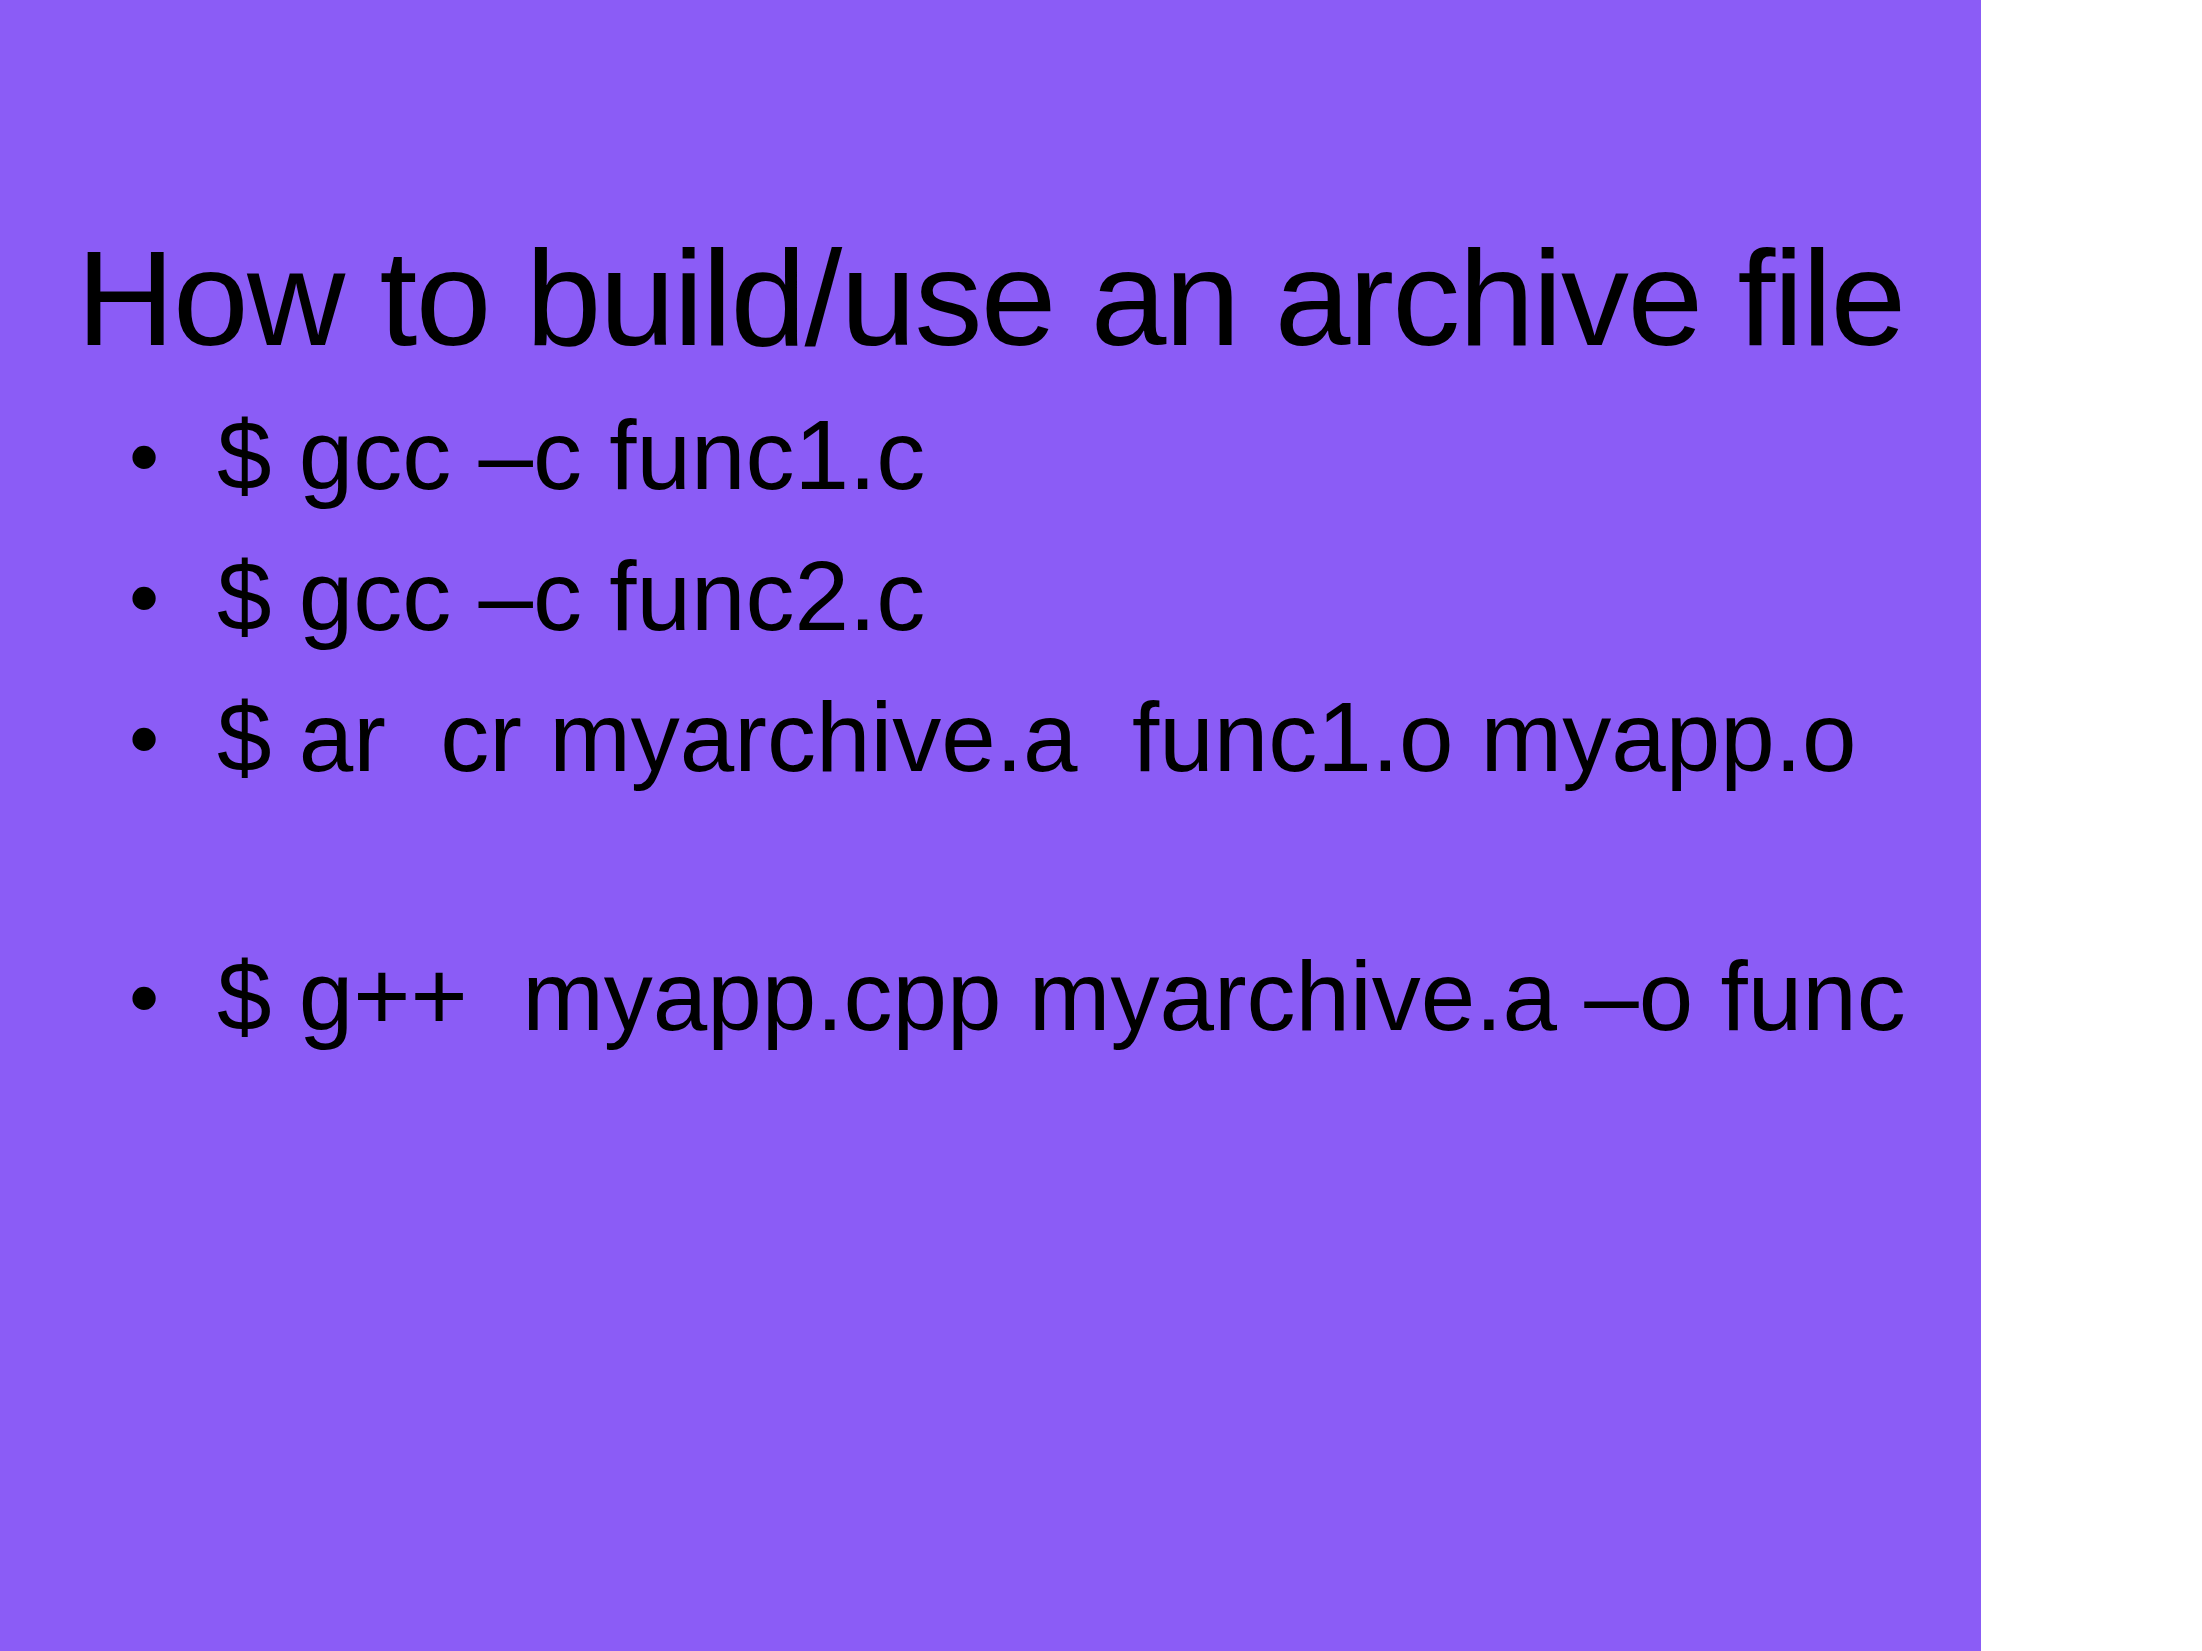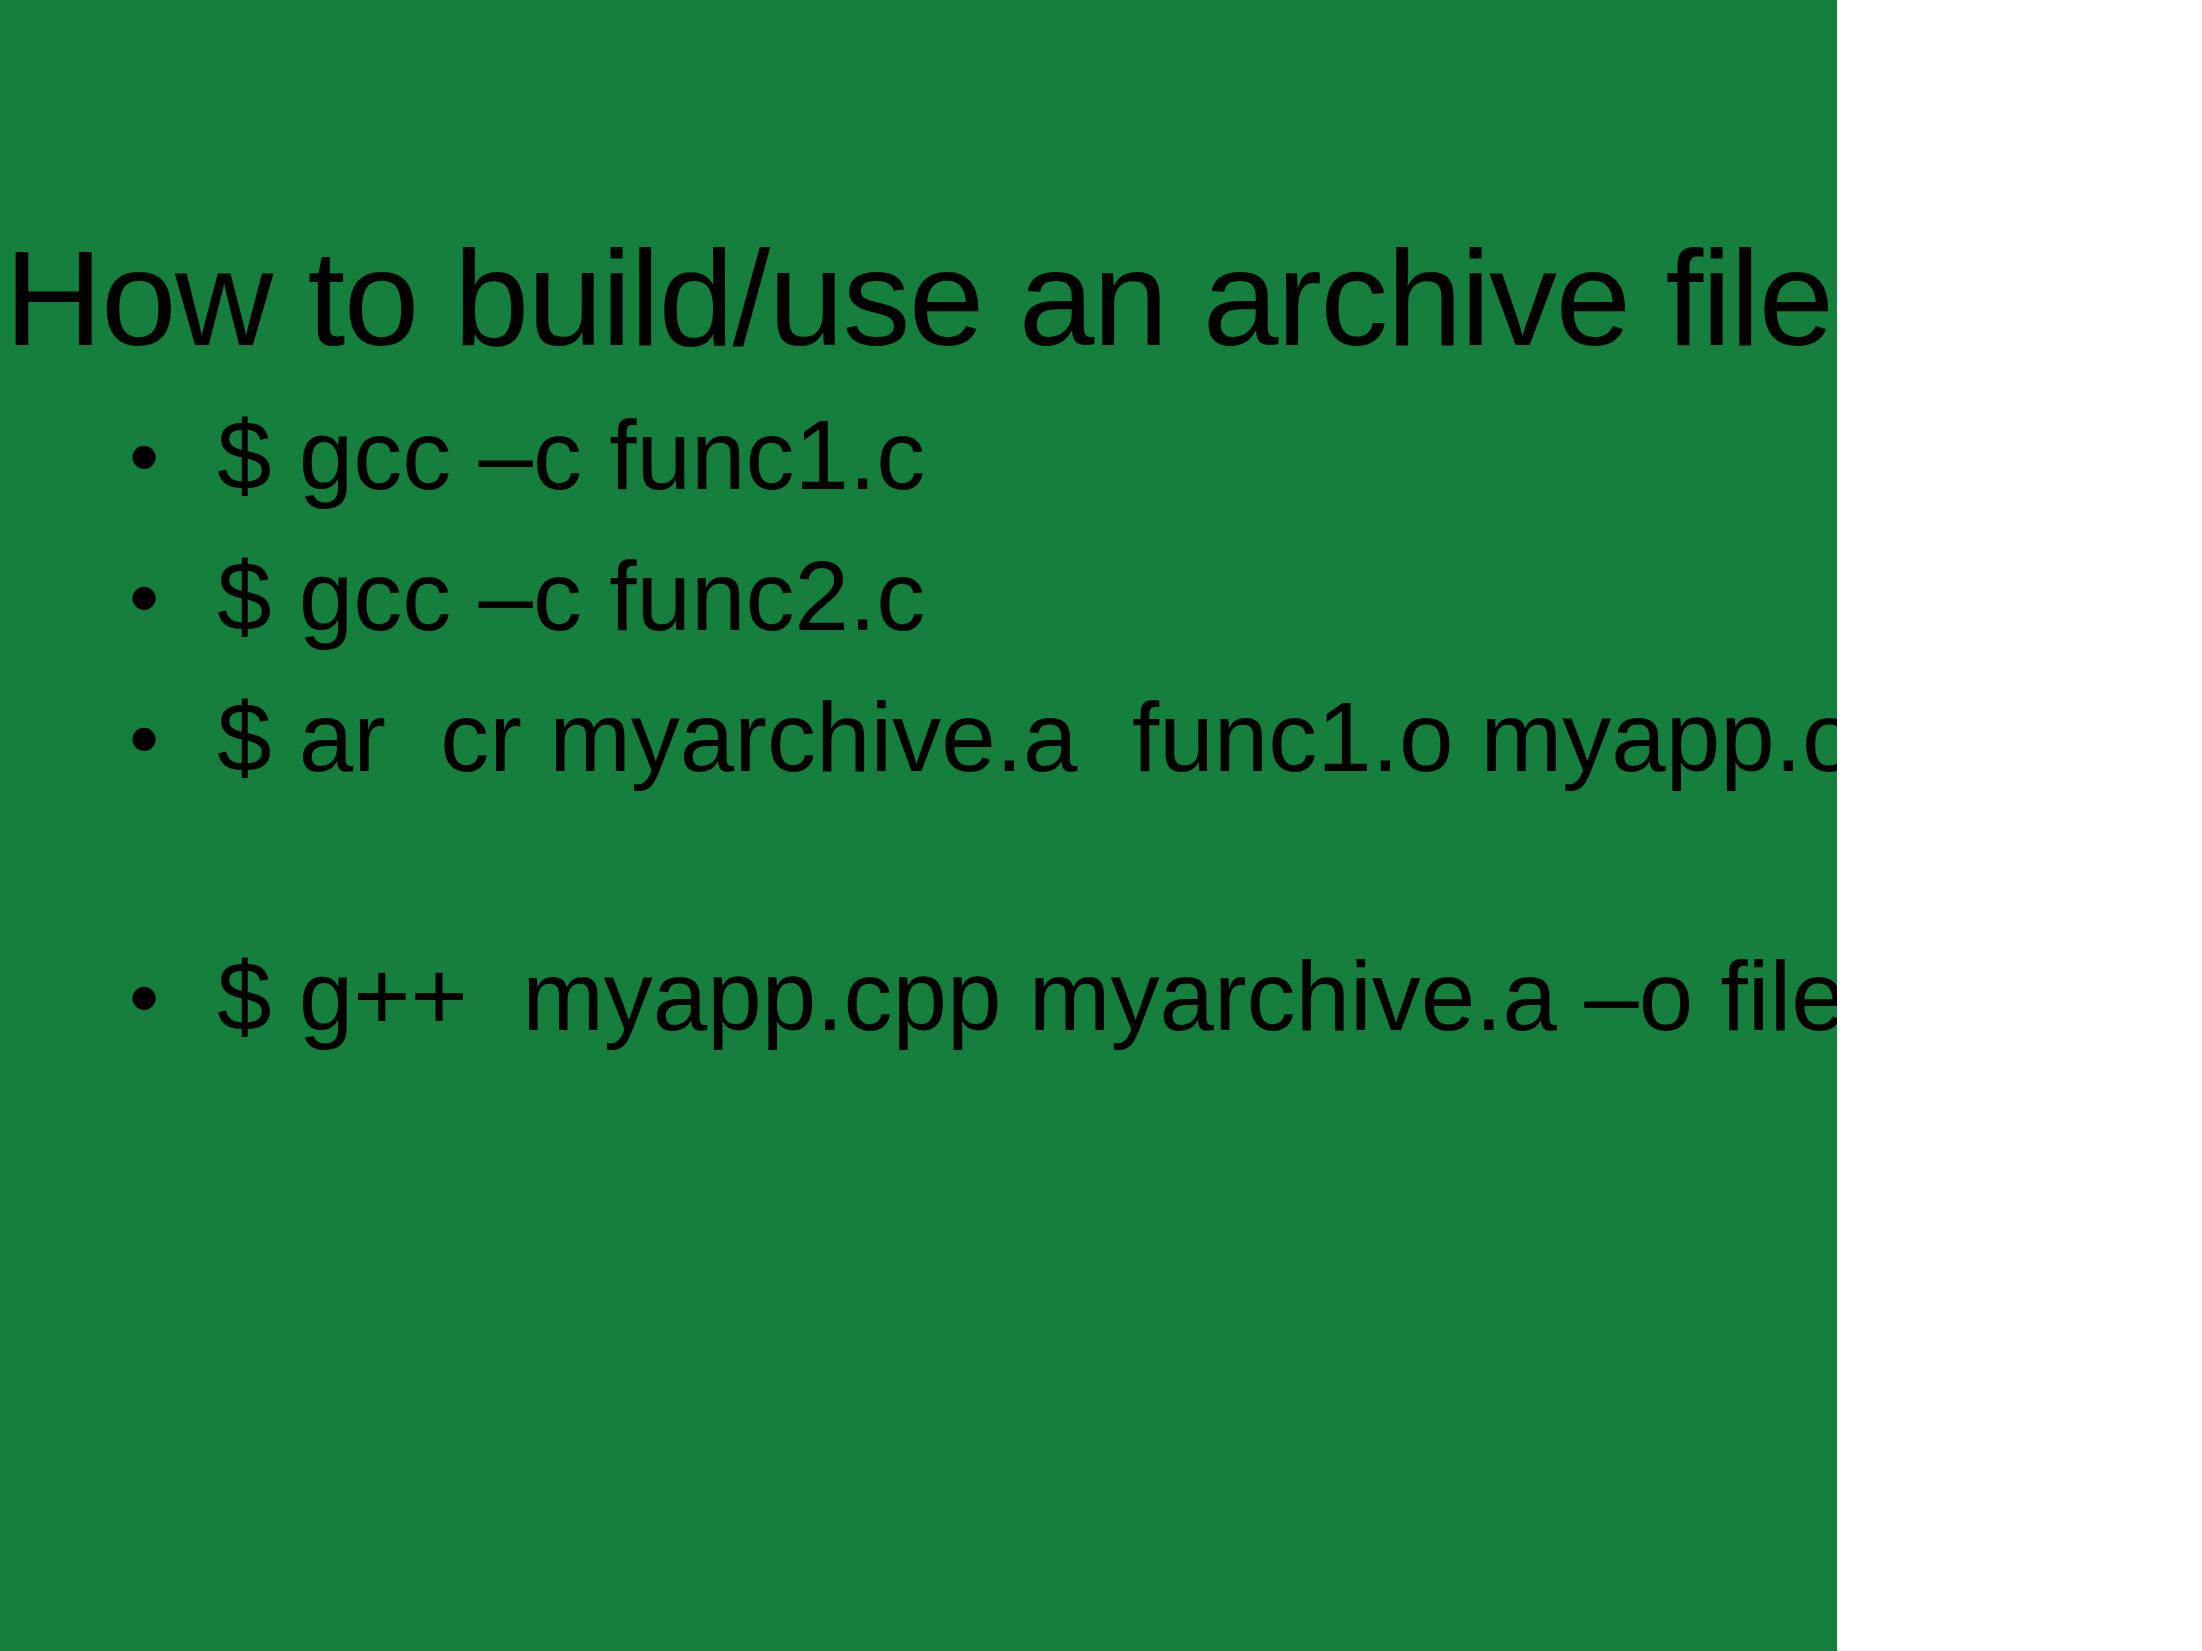--- a/index.html
+++ b/index.html
@@ -2,23 +2,23 @@
 <html style="font-size:13.8px"><head>
 <meta charset="utf-8">
 <style>
   html, body {
     margin: 0;
     padding: 0;
     background: #ffffff;
   }
   .slide {
     position: relative;
-    width: 1837px;
+    width: 1981px;
     height: 1652px;
-    background: #15803d;
+    background: #8b5cf6;
     color: #000000;
     font-family: "Liberation Sans", sans-serif;
     overflow: hidden;
   }
   .slide-title {
     position: absolute;
     top: 129px;
     left: 0;
     width: 100%;
     text-align: center;
@@ -78,19 +78,19 @@
       <span class="bullet-text">$ gcc –c func2.c</span>
     </li>
 
     <li class="bullet-item">
       <span class="bullet-dot">•</span>
       <span class="bullet-text">$ ar  cr myarchive.a  func1.o myapp.o</span>
     </li>
 
     <li class="bullet-item gap-above">
       <span class="bullet-dot">•</span>
-      <span class="bullet-text">$ g++  myapp.cpp myarchive.a –o file</span>
+      <span class="bullet-text">$ g++  myapp.cpp myarchive.a –o func</span>
     </li>
 
   </ul>
 
 </div>
 
 
 </body></html>

